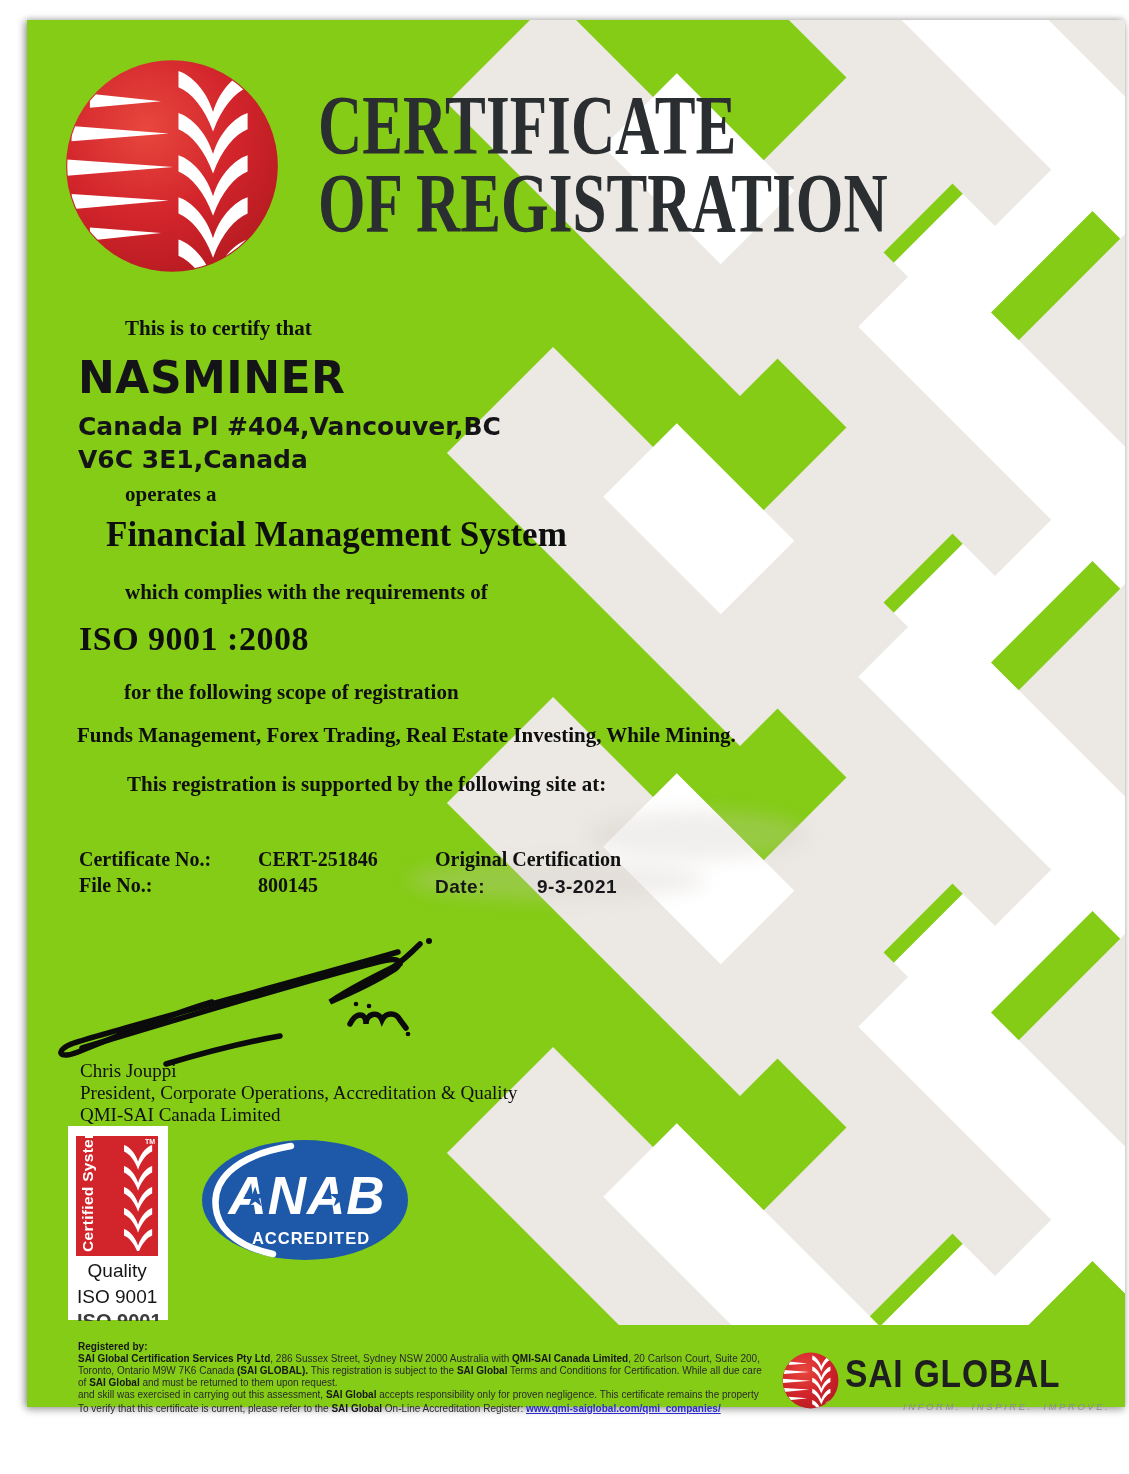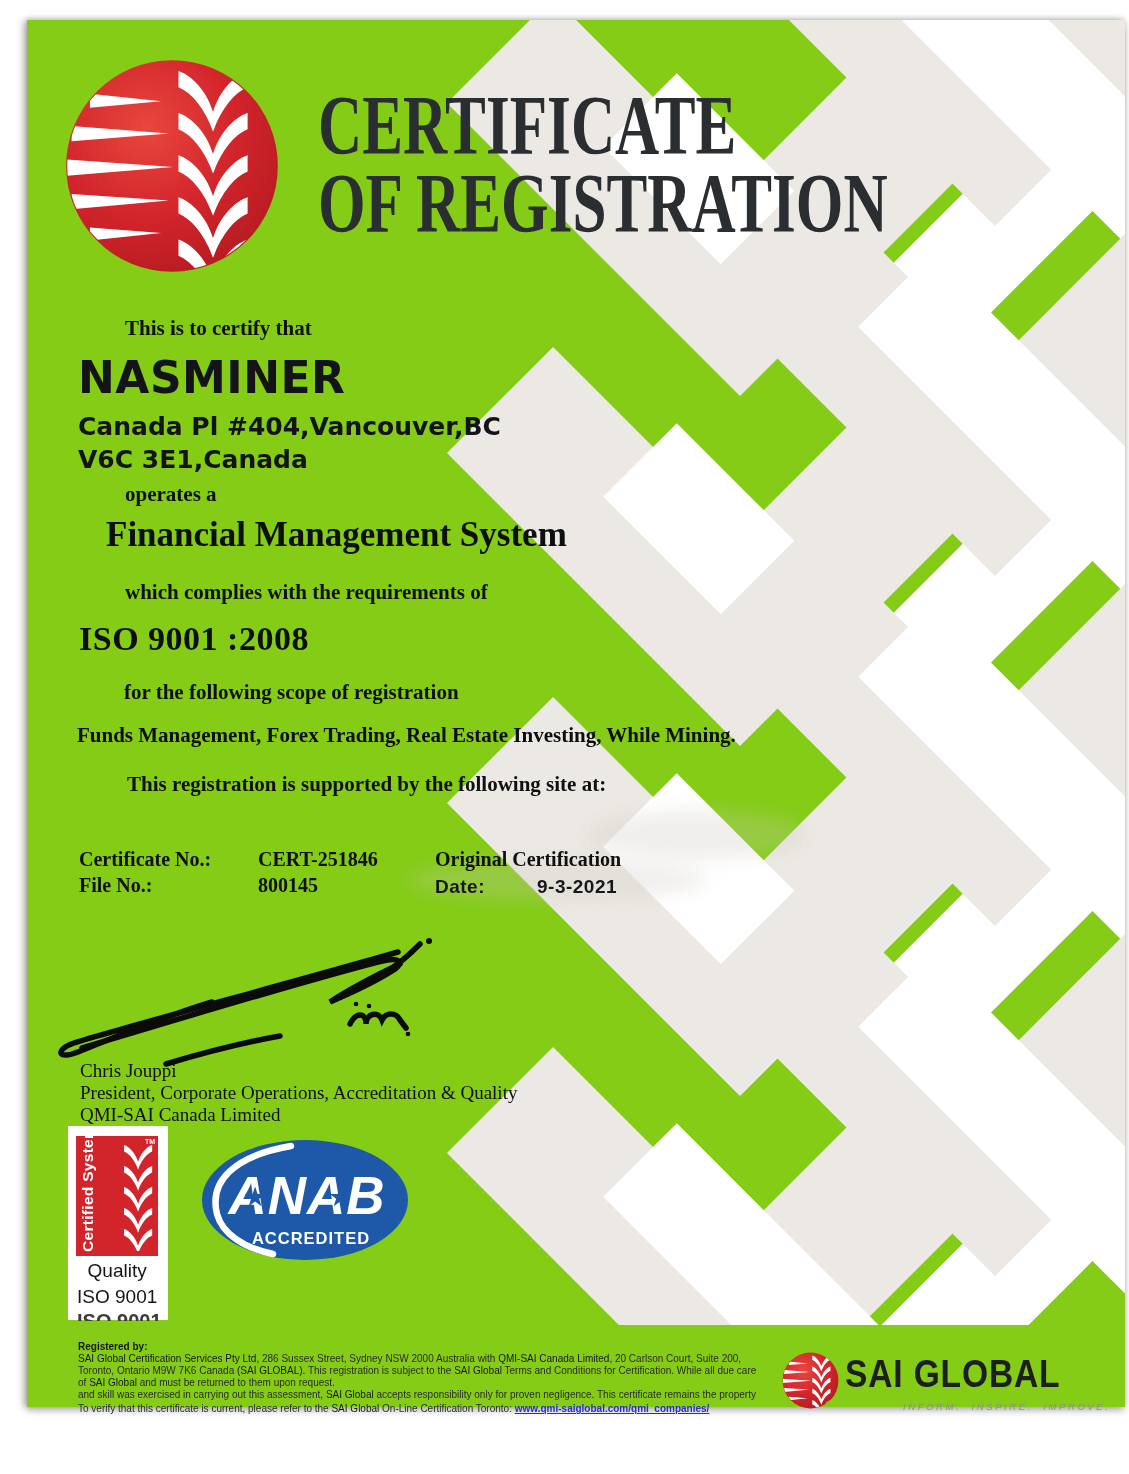--- a/index.html
+++ b/index.html
@@ -60,21 +60,21 @@
   .quality-cut{left:50px;top:1290px;width:90px;height:11px;overflow:hidden;
            font-family:"Liberation Sans",sans-serif;font-weight:bold;font-size:20px;color:#3c3c3c;}
   .anab{left:172px;top:1118px;width:212px;height:126px;}
 
   
   .fine-print{
     left:78px;top:1341px;width:660px;
     font-family:"Liberation Sans",sans-serif;font-size:10px;line-height:12px;color:#2a2a2a;
     filter:blur(.4px);
   }
-  .fine-print .b{font-weight:normal;color:#161616;margin-top:35px;}
+  .fine-print .b{font-weight:bold;color:#161616;margin-top:35px;}
   .fine-print .fp-link{color:#2b2bd0;font-weight:bold;text-decoration:underline;}
   .fp-line{white-space:nowrap;}
   .fp-head{font-weight:bold;color:#161616;}
   .sai-ball-sm{left:782px;top:1352px;width:57px;height:57px;filter:blur(.3px);}
   .sai-word{
     left:845px;top:1352px;font-family:"Liberation Sans",sans-serif;font-weight:bold;
     font-size:39px;color:#1e1e20;letter-spacing:1px;white-space:nowrap;
     transform:scaleX(.86);transform-origin:left top;filter:blur(.3px);
   }
   .sai-tagline{
@@ -244,20 +244,20 @@
     </svg>
   </div>
 </div>
 
 <div class="abs fine-print">
   <div class="fp-line fp-head">Registered by:</div>
   <div class="fp-line"><span class="b">SAI Global Certification Services Pty Ltd</span><span>, 286 Sussex Street, Sydney NSW 2000 Australia with </span><span class="b">QMI-SAI Canada Limited</span><span>, 20 Carlson Court, Suite 200,</span></div>
   <div class="fp-line"><span>Toronto, Ontario M9W 7K6 Canada </span><span class="b">(SAI GLOBAL).</span><span> This registration is subject to the </span><span class="b">SAI Global</span><span> Terms and Conditions for Certification. While all due care</span></div>
   <div class="fp-line"><span>of </span><span class="b">SAI Global</span><span> and must be returned to them upon request.</span></div>
   <div class="fp-line"><span>and skill was exercised in carrying out this assessment, </span><span class="b">SAI Global</span><span> accepts responsibility only for proven negligence. This certificate remains the property</span></div>
-  <div class="fp-line" style="margin-top:2px;"><span>To verify that this certificate is current, please refer to the </span><span class="b">SAI Global</span><span> On-Line Certification Toronto: </span><span class="fp-link">www.qmi-saiglobal.com/qmi_companies/</span></div>
+  <div class="fp-line" style="margin-top:2px;"><span>To verify that this certificate is current, please refer to the </span><span class="b">SAI Global</span><span> On-Line Accreditation Register: </span><span class="fp-link">www.qmi-saiglobal.com/qmi_companies/</span></div>
 </div>
 
 <svg class="abs sai-ball-sm" viewBox="0 0 200 200">
   <use href="#sai-ball"></use>
 </svg>
 <div class="abs sai-word">SAI GLOBAL</div>
 <div class="abs sai-tagline">INFORM.  INSPIRE.  IMPROVE.</div>
 
 </body></html>

